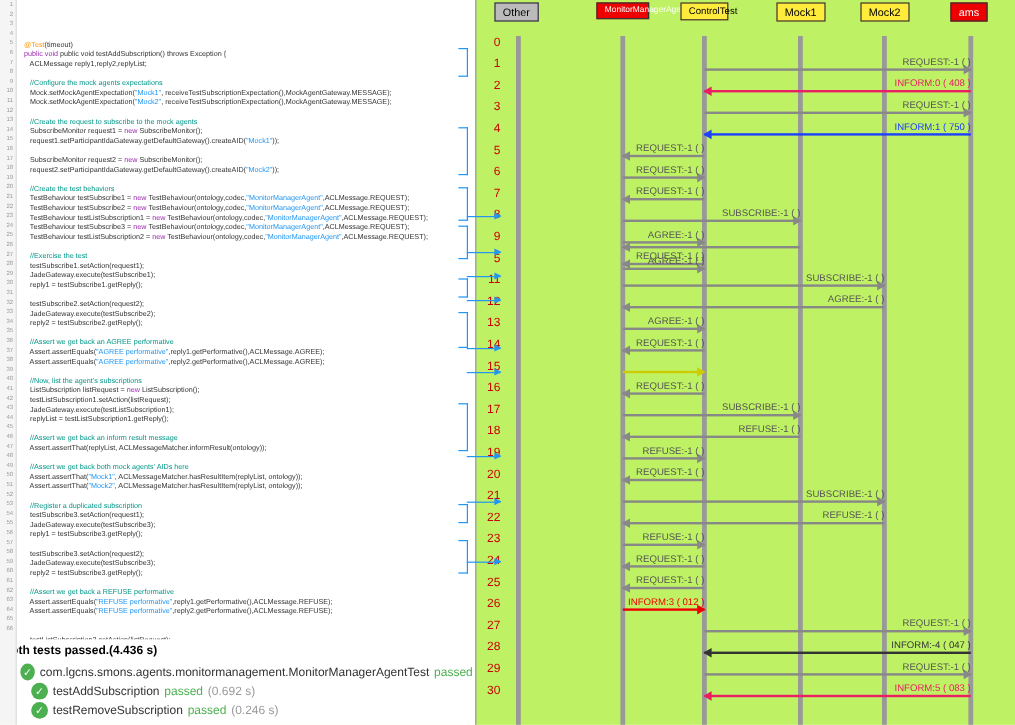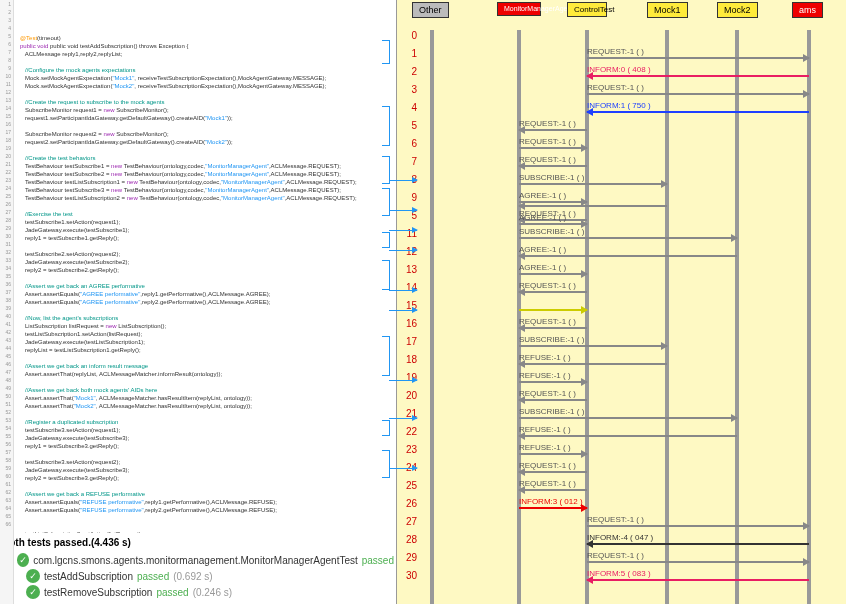--- a/index.html
+++ b/index.html
@@ -1,18 +1,18 @@
 <!DOCTYPE html>
 <html><head>
 <meta charset="utf-8">
 <style>
   *{box-sizing:border-box;margin:0;padding:0;font-family:Arial,sans-serif}
   body{width:846px;height:604px;overflow:hidden;display:flex;background:#fff}
   .left{width:396px;height:604px;display:flex;flex-direction:column;position:relative}
-  .right{width:450px;height:604px;background:#fef9c3;position:relative;border-left:1px solid #999}
+  .right{width:450px;height:604px;background:#bef264;position:relative;border-left:1px solid #999}
   .code-area{flex:1;overflow:hidden;font-family:monospace;font-size:6px;line-height:8px;color:#333;padding:2px 4px;white-space:pre}
   .gutter{position:absolute;left:0;top:0;width:14px;height:100%;background:#f5f5f5;border-right:1px solid #ddd;font-size:5px;color:#999;text-align:right;padding-right:2px;line-height:8px}
   .code-content{margin-left:16px}
   .progress{height:18px;background:#4caf50;color:#fff;text-align:center;font-size:11px;line-height:18px;font-weight:bold}
   .test-results{background:#fff;padding:4px 2px;font-size:10px}
   .test-header{font-weight:bold;margin-bottom:4px}
   .test-row{display:flex;align-items:center;padding:1px 0;margin-left:4px}
   .test-row.nested{margin-left:24px}
   .check-icon{width:14px;height:14px;border-radius:50%;background:#4caf50;color:#fff;display:inline-flex;align-items:center;justify-content:center;font-size:9px;margin-right:4px}
   .toggle-icon{width:12px;display:inline-block;text-align:center;color:#666;font-size:8px}
@@ -29,21 +29,21 @@
   .actor-ams{left:395px;background:#e00;color:#fff}
   .lifeline{position:absolute;top:30px;bottom:0;width:4px;background:#999}
   .ll-other{left:33px}
   .ll-mm{left:120px}
   .ll-ct{left:188px}
   .ll-m1{left:268px}
   .ll-m2{left:338px}
   .ll-ams{left:410px}
   .rownum{position:absolute;left:2px;width:18px;text-align:right;font-size:10px;color:#c00}
   .msg{position:absolute;font-size:8px;white-space:nowrap}
-  .msg .lbl{position:relative;top:-10px;display:block;text-align:left}
+  .msg .lbl{position:relative;top:-10px;display:block;text-align:right}
   .arrow-line{position:absolute;height:2px}
   .arrow-head{position:absolute;width:0;height:0;border-top:4px solid transparent;border-bottom:4px solid transparent}
   .kw-blue{color:#2196f3}
   .kw-green{color:#009688}
   .kw-purple{color:#9c27b0}
   .kw-orange{color:#ff9800}
   .brace{position:absolute;border:1px solid #2196f3;border-left:none;width:8px}
 </style>
 </head>
 <body>

